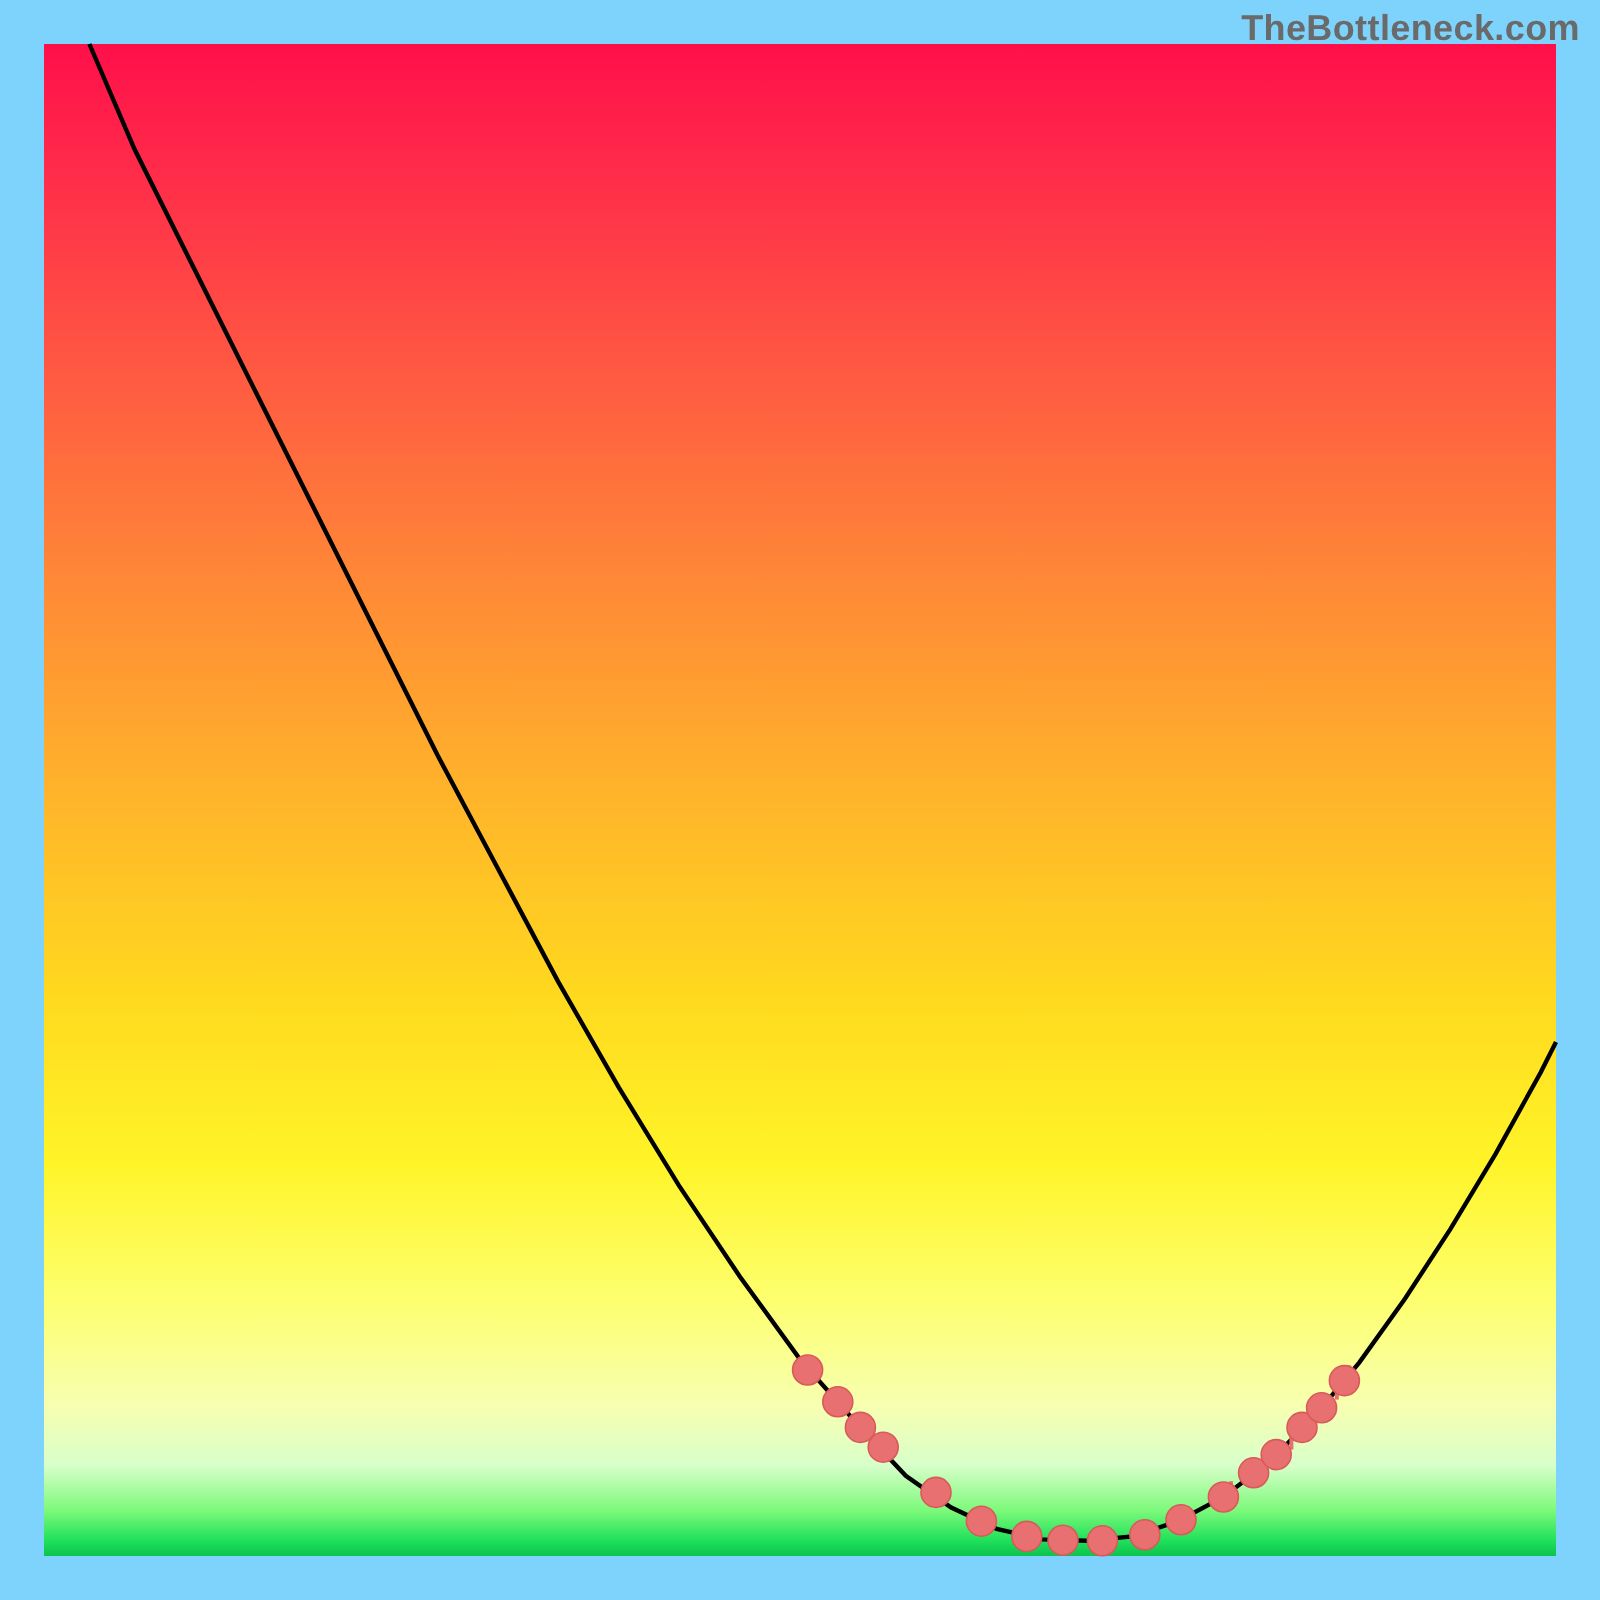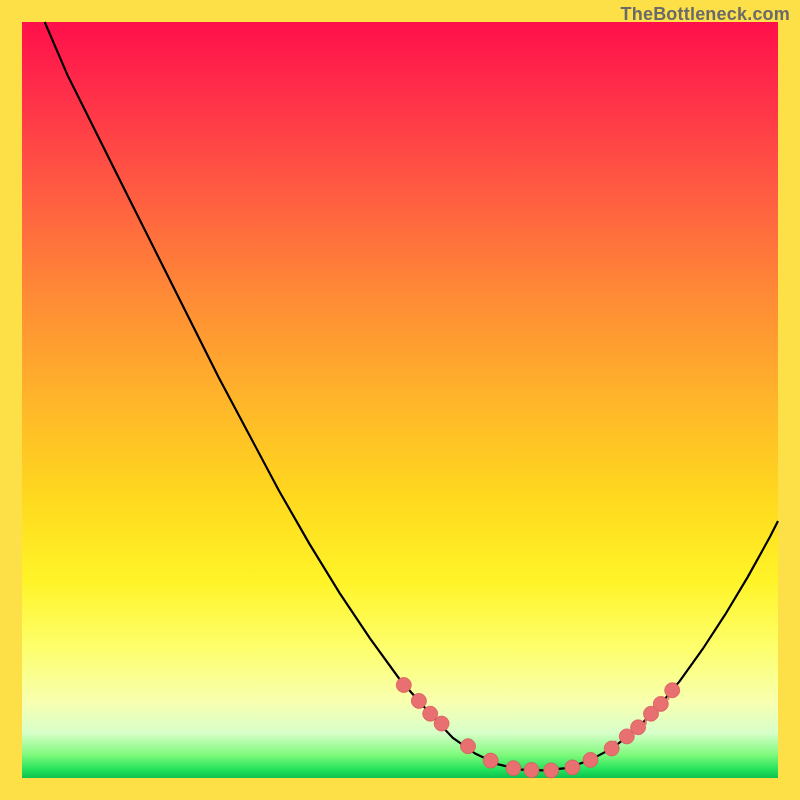--- a/index.html
+++ b/index.html
@@ -9,21 +9,21 @@
     height: 800px;
     background: #000;
     overflow: hidden;
   }
   .frame {
     position: absolute;
     left: 0;
     top: 0;
     width: 800px;
     height: 800px;
-    background: #fde047;
+    background: #7dd3fc;
   }
   .plot {
     position: absolute;
     left: 22px;
     top: 22px;
     width: 756px;
     height: 756px;
     
     background: linear-gradient(
       to bottom,

